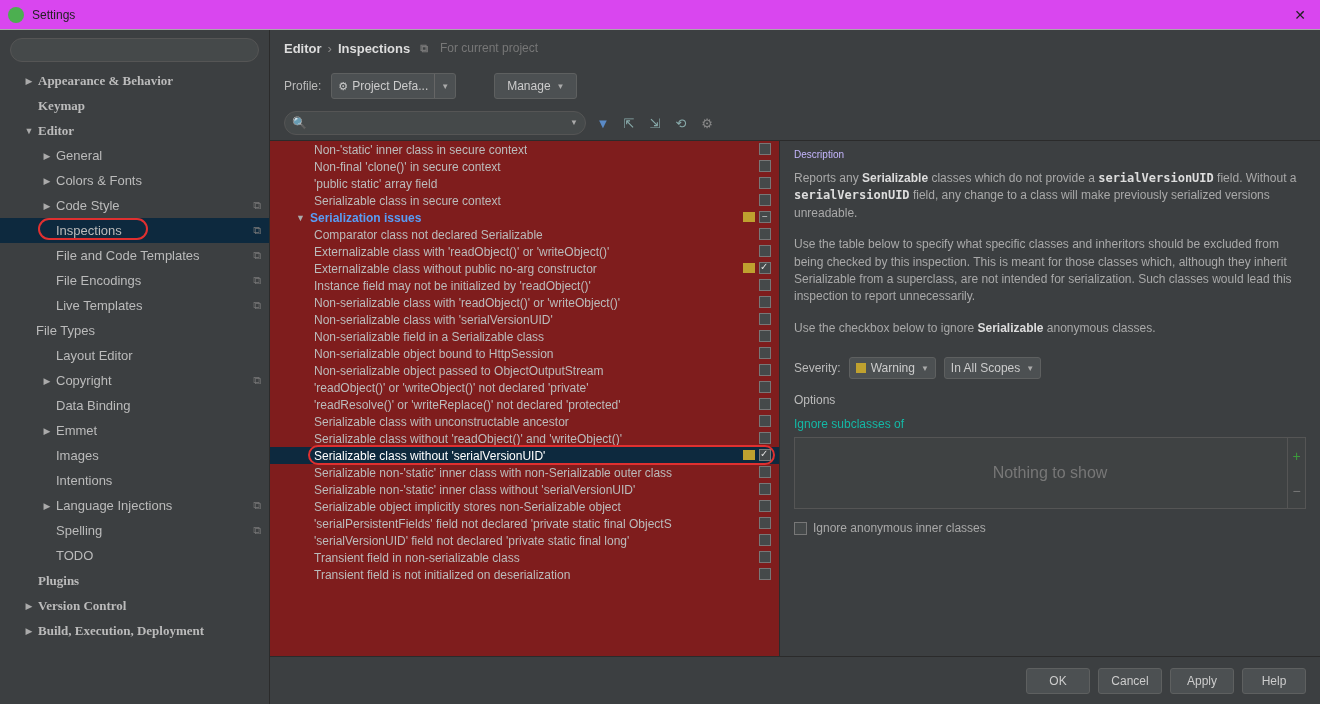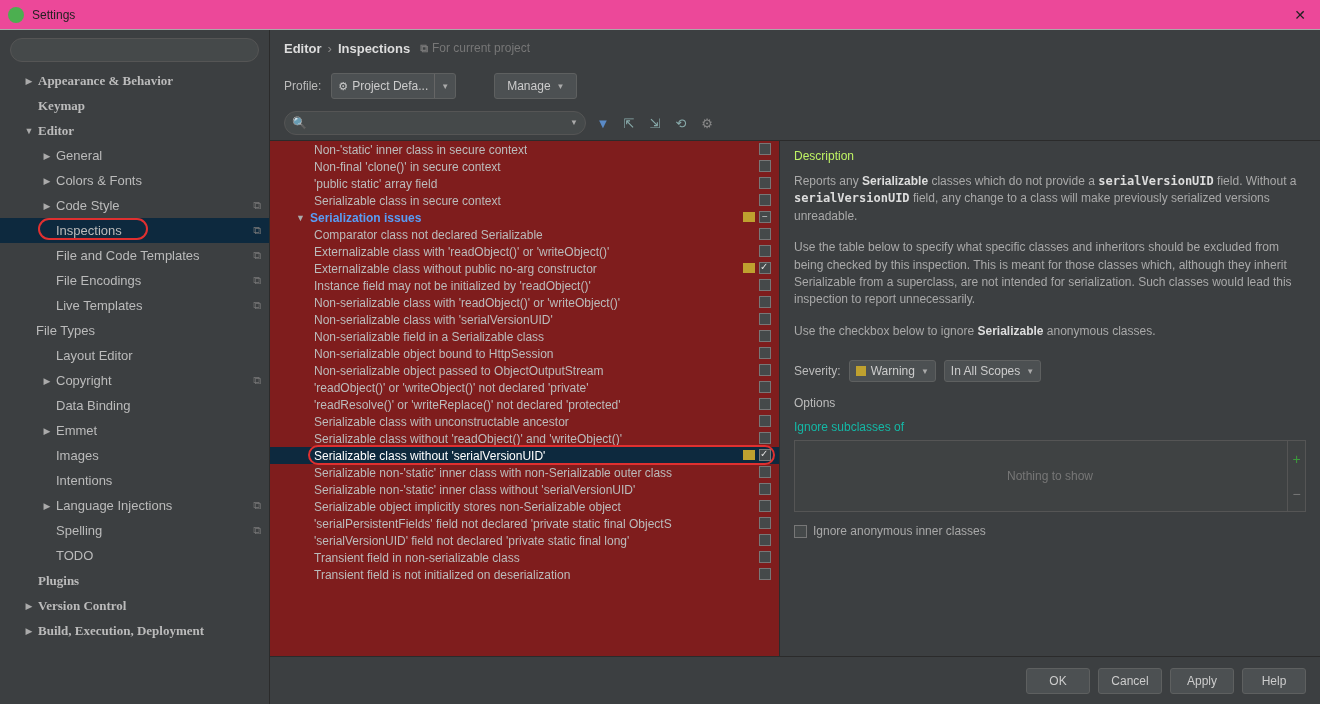--- a/index.html
+++ b/index.html
@@ -1,20 +1,20 @@
 <!DOCTYPE html>
 <html><head>
 <meta charset="utf-8">
 <style>
 * { margin: 0; padding: 0; box-sizing: border-box; font-family: "Segoe UI", Arial, sans-serif; }
 html, body { width: 1320px; height: 704px; background: #3c3f41; color: #bbbbbb; overflow: hidden; }
 
 .window { width: 1320px; height: 704px; display: flex; flex-direction: column; }
 
-.titlebar { height: 30px; display: flex; align-items: center; padding: 0 8px; background: #ec4899; border-bottom: 1px solid #aaa; }
+.titlebar { height: 30px; display: flex; align-items: center; padding: 0 8px; background: #d946ef; border-bottom: 1px solid #aaa; }
 .titlebar .ico { width: 16px; height: 16px; border-radius: 50%; background: #4caf50; margin-right: 8px; }
 .titlebar .title { color: #222; font-size: 12px; flex: 1; }
 .titlebar .close { color: #222; font-size: 14px; padding: 0 6px; cursor: default; }
 
 .body { flex: 1; display: flex; background: #3c3f41; min-height: 0; }
 
 .sidebar { width: 270px; background: #3c3f41; border-right: 1px solid #2b2b2b; display: flex; flex-direction: column; }
 .sidebar .search-row { padding: 8px 10px 6px 10px; }
 .sidebar .search { width: 100%; height: 24px; background: #45494a; border: 1px solid #555; border-radius: 12px; color: #aaa; padding: 0 24px 0 24px; font-size: 12px; position: relative; }
 .sidebar .search-wrap { position: relative; }
@@ -30,21 +30,21 @@
 .tree-item.sel { background: #0d293e; }
 .tree-item .badge { margin-left: auto; margin-right: 8px; font-size: 11px; color: #777; }
 
 .redcircle-left { position: absolute; left: 38px; top: 0px; width: 110px; height: 22px; border: 2px solid #e03030; border-radius: 12px; pointer-events: none; }
 
 .main { flex: 1; display: flex; flex-direction: column; min-width: 0; }
 
 .crumb-row { height: 36px; display: flex; align-items: center; padding: 0 14px; }
 .crumb { color: #ddd; font-weight: bold; font-size: 13px; }
 .crumb.sep { color: #888; padding: 0 6px; font-weight: normal; }
-.crumb.note { color: #777; font-weight: normal; font-size: 12px; padding-left: 4px; }
+.crumb.note { color: #777; font-weight: normal; font-size: 12px; padding-left: 12px; }
 .crumb.noteico { color: #777; font-size: 11px; padding-left: 10px; }
 
 .profile-row { height: 40px; display: flex; align-items: center; padding: 0 14px; gap: 10px; }
 .profile-row .lbl { font-size: 12px; color: #bbb; }
 .combo { height: 26px; background: #4c5052; border: 1px solid #5e6060; border-radius: 3px; display: inline-flex; align-items: center; padding: 0 6px; font-size: 12px; color: #ccc; }
 .combo .gear { margin-right: 4px; font-size: 11px; }
 .combo .drop { margin-left: 6px; font-size: 8px; color: #aaa; border-left: 1px solid #666; padding-left: 6px; height: 100%; display:flex; align-items:center;}
 .btn { height: 26px; background: #4c5052; border: 1px solid #5e6060; border-radius: 3px; padding: 0 12px; font-size: 12px; color: #ccc; display: inline-flex; align-items: center; }
 .btn .drop { margin-left: 6px; font-size: 8px; color: #aaa; }
 
@@ -71,35 +71,35 @@
 .irow.sel { background: #0d293e; }
 .irow.sel .txt { color: #fff; }
 .irow .chk { position: absolute; right: 8px; top: 2px; width: 12px; height: 12px; border: 1px solid #777; background: #45494a; }
 .irow .chk.on::after { content: "✓"; color: #ddd; font-size: 10px; position: absolute; left: 0; top: -2px; }
 .irow .sev { position: absolute; right: 24px; top: 3px; width: 12px; height: 10px; background: #bfa12f; }
 .irow .minus { position: absolute; right: 8px; top: 2px; width: 12px; height: 12px; border: 1px solid #777; background: #45494a; color:#ccc; font-size:10px; line-height:10px; text-align:center; }
 
 .redcircle-row { position: absolute; left: 38px; right: 4px; top: -2px; height: 20px; border: 2px solid #e03030; border-radius: 11px; pointer-events: none; z-index: 5; }
 
 .desc { flex: 1; display: flex; flex-direction: column; padding: 8px 14px 0 14px; font-size: 12px; min-width: 0; overflow: hidden; }
-.desc h4 { font-size: 12px; font-weight: normal; color: #bef264; margin-bottom: 10px; }
+.desc h4 { font-size: 10px; font-weight: normal; color: #c4b5fd; margin-bottom: 10px; }
 .desc p { color: #a9a9a9; line-height: 1.45; margin-bottom: 14px; }
 .desc b { color: #ddd; font-weight: bold; }
 .desc code { color: #ddd; font-family: Consolas, monospace; font-weight: bold; }
 
 .sev-row { display: flex; align-items: center; gap: 8px; margin: 6px 0 14px 0; }
 .sev-row .lbl { color: #bbb; }
 .combo2 { height: 22px; background: #4c5052; border: 1px solid #5e6060; border-radius: 3px; display: inline-flex; align-items: center; padding: 0 6px; font-size: 12px; color: #ccc; }
 .combo2 .sw { width: 10px; height: 10px; background: #bfa12f; margin-right: 5px; }
 .combo2 .drop { margin-left: 6px; font-size: 8px; color: #aaa; }
 
 .opts h5 { font-size: 12px; font-weight: normal; color: #bbb; margin-bottom: 10px; }
 .opts .sub { color: #14b8a6; margin-bottom: 6px; }
 .listbox { border: 1px solid #555; height: 72px; background: #3f4243; position: relative; display:flex; align-items:center; justify-content:center; }
-.listbox .empty { color: #777; font-size: 12px; }
+.listbox .empty { color: #777; font-size: 16px; }
 .listbox .side { position: absolute; right: 0; top: 0; bottom: 0; width: 18px; border-left: 1px solid #555; display: flex; flex-direction: column; }
 .listbox .side div { flex:1; display:flex; align-items:center; justify-content:center; font-size:14px; }
 .listbox .plus { color: #3c9a3c; }
 .listbox .minus2 { color: #777; }
 
 .chkline { display: flex; align-items: center; gap: 6px; margin-top: 12px; color: #a9a9a9; }
 .chkline .box { width: 13px; height: 13px; border: 1px solid #777; background: #45494a; }
 
 .footer { height: 48px; border-top: 1px solid #2b2b2b; display: flex; align-items: center; justify-content: flex-end; padding: 0 14px; gap: 8px; }
 .footer .btn { min-width: 64px; justify-content: center; }

